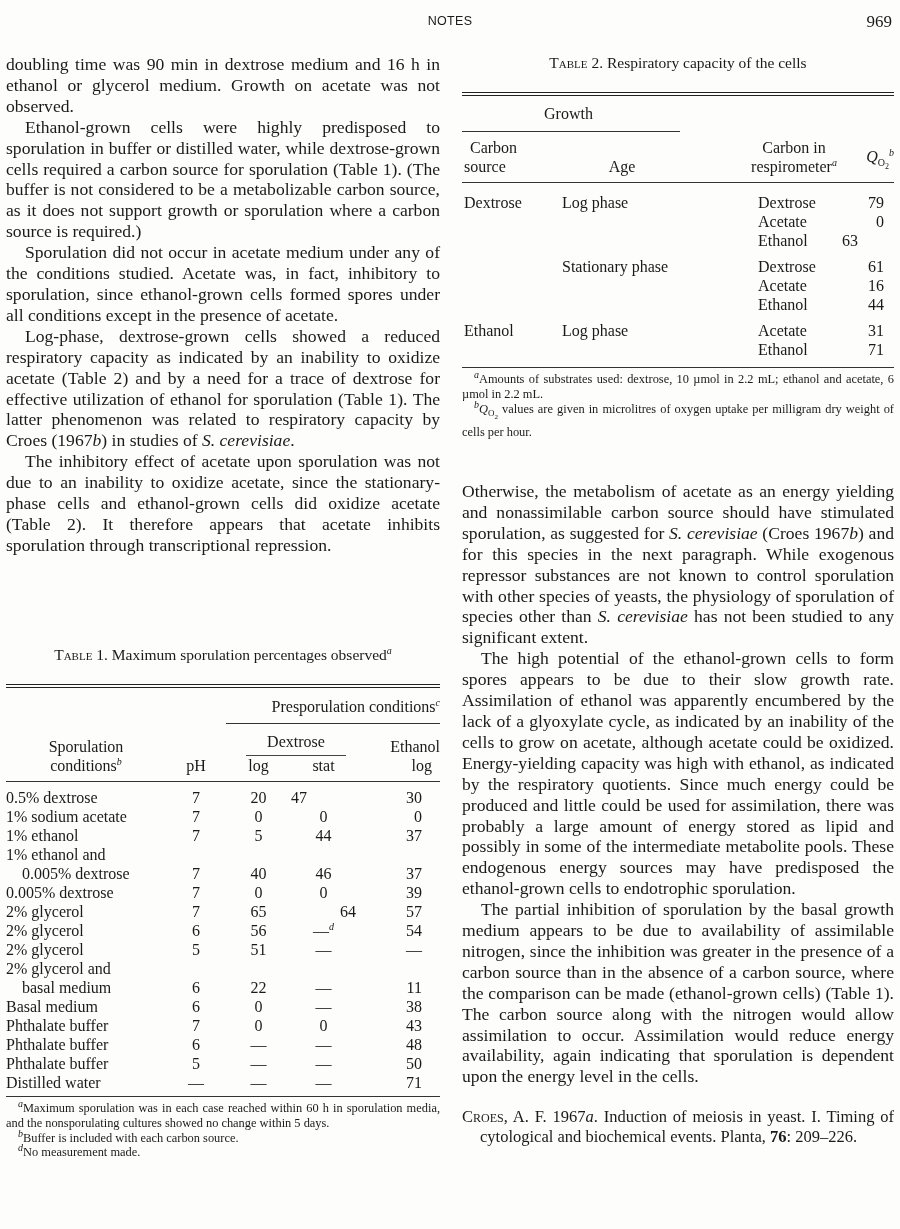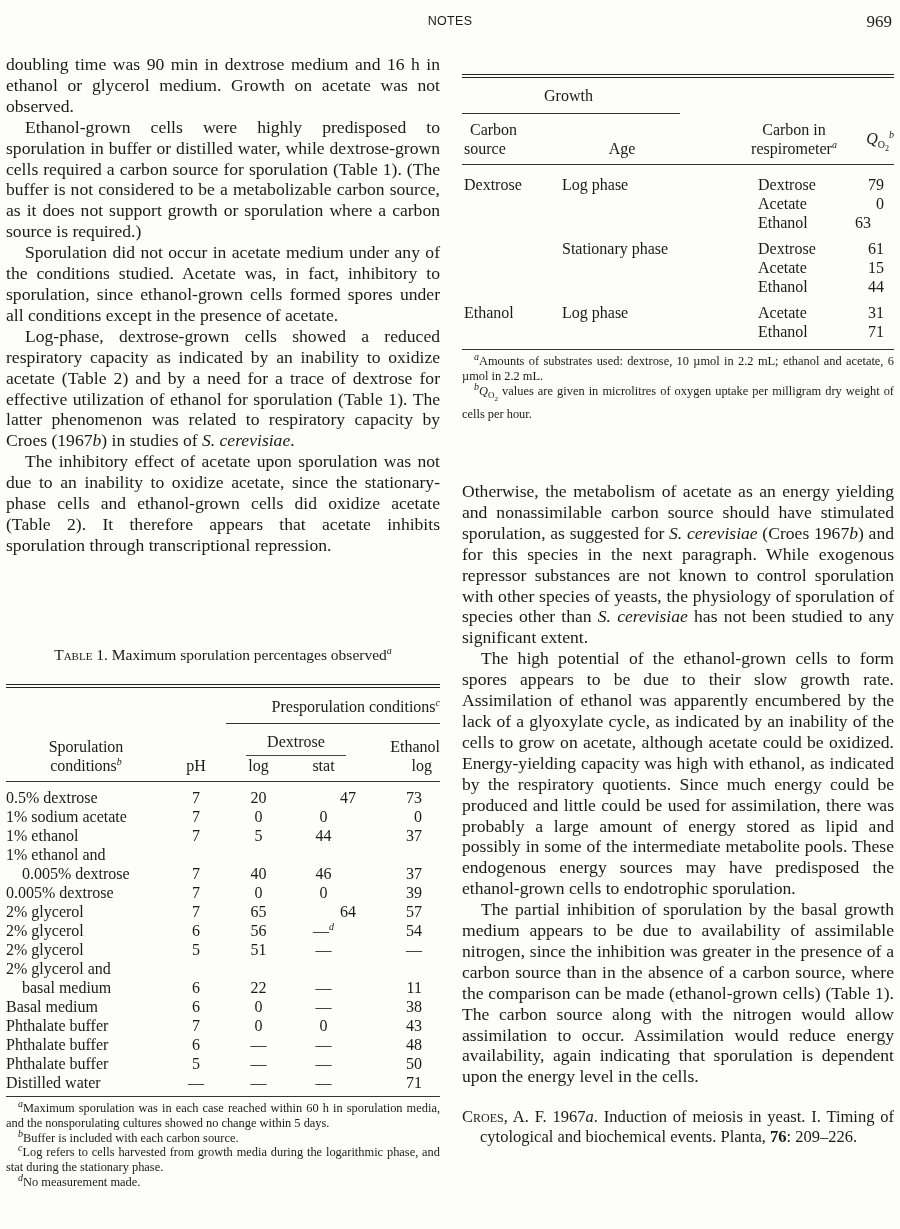--- a/index.html
+++ b/index.html
@@ -103,22 +103,22 @@
         </tr>
       <tr>
           <td colspan="5" style="height:6px;"></td>
         </tr>
     </thead>
     <tbody id="t1-body">
         <tr>
           <td style="text-align: left;"><span>0.5% dextrose</span></td>
           <td style="text-align: center;"><span>7</span></td>
           <td style="text-align: center;"><span>20</span></td>
-          <td style="text-align: right;"><span>47</span></td>
-          <td style="text-align: right; padding-right: 18px;"><span>73</span></td>
+          <td style="text-align: left;"><span>47</span></td>
+          <td style="text-align: right; padding-right: 18px;"><span>30</span></td>
         </tr>
         <tr>
           <td style="text-align: left;"><span>1% sodium acetate</span></td>
           <td style="text-align: center;"><span>7</span></td>
           <td style="text-align: center;"><span>0</span></td>
           <td style="text-align: center;"><span>0</span></td>
           <td style="text-align: right; padding-right: 18px;"><span>0</span></td>
         </tr>
         <tr>
           <td style="text-align: left; margin-top: 25px;"><span>1% ethanol</span></td>
@@ -217,26 +217,26 @@
           <td style="text-align: center;"><span>—</span></td>
           <td style="text-align: center;"><span>—</span></td>
           <td style="text-align: right; padding-right: 18px;"><span>71</span></td>
         </tr>
       </tbody>
   </table>
   <div class="rule" style="margin-top:4px;"></div>
   <div class="footnotes" id="t1-footnotes">
       <p class="fn"><sup>a</sup><span>Maximum sporulation was in each case reached within 60 h in sporulation media, and the nonsporulating cultures showed no change within 5 days.</span></p>
       <p class="fn"><sup>b</sup><span>Buffer is included with each carbon source.</span></p>
-      <p class="fn"><sup>c</sup><span>Log refers to cells harvested from growth media during the logarithmic phase, and stat during the stationary phase.</span></p>
       <p class="fn"><sup>d</sup><span>No measurement made.</span></p>
     </div>
 </div>
 
 <div id="table2">
+  <p class="table-caption"><span class="smallcaps">Table</span> <span>2.</span> <span>Respiratory capacity of the cells</span></p>
   <div class="rule-double" style="margin-top:20px;"></div>
   <table class="t">
     <colgroup>
         <col style="width:100px">
         <col style="width:160px">
         <col style="width:120px">
         <col style="width:52px">
       </colgroup>
     <thead>
       <tr>
@@ -274,33 +274,33 @@
         <tr>
           <td style="text-align: left; padding: 0px 0px 0px 2px;"></td>
           <td style="text-align: left; padding: 0px;"></td>
           <td style="text-align: left; padding: 0px 0px 0px 36px;">Acetate</td>
           <td style="text-align: right; padding: 0px 10px 0px 0px;">0</td>
         </tr>
         <tr>
           <td style="text-align: left; padding: 0px 0px 0px 2px;"></td>
           <td style="text-align: left; padding: 0px;"></td>
           <td style="text-align: left; padding: 0px 0px 0px 36px;">Ethanol</td>
-          <td style="text-align: center; padding: 0px 10px 0px 0px;">63</td>
+          <td style="text-align: left; padding: 0px 10px 0px 0px;">63</td>
         </tr>
         <tr>
           <td style="text-align: left; padding: 7px 0px 0px 2px;"></td>
           <td style="text-align: left; padding: 7px 0px 0px;">Stationary phase</td>
           <td style="text-align: left; padding: 7px 0px 0px 36px;">Dextrose</td>
           <td style="text-align: right; padding: 7px 10px 0px 0px;">61</td>
         </tr>
         <tr>
           <td style="text-align: left; padding: 0px 0px 0px 2px;"></td>
           <td style="text-align: left; padding: 0px;"></td>
           <td style="text-align: left; padding: 0px 0px 0px 36px;">Acetate</td>
-          <td style="text-align: right; padding: 0px 10px 0px 0px;">15</td>
+          <td style="text-align: right; padding: 0px 10px 0px 0px;">16</td>
         </tr>
         <tr>
           <td style="text-align: left; padding: 0px 0px 0px 2px;"></td>
           <td style="text-align: left; padding: 0px;"></td>
           <td style="text-align: left; padding: 0px 0px 0px 36px;">Ethanol</td>
           <td style="text-align: right; padding: 0px 10px 0px 0px;">44</td>
         </tr>
         <tr>
           <td style="text-align: left; padding: 7px 0px 0px 2px;">Ethanol</td>
           <td style="text-align: left; padding: 7px 0px 0px;">Log phase</td>

